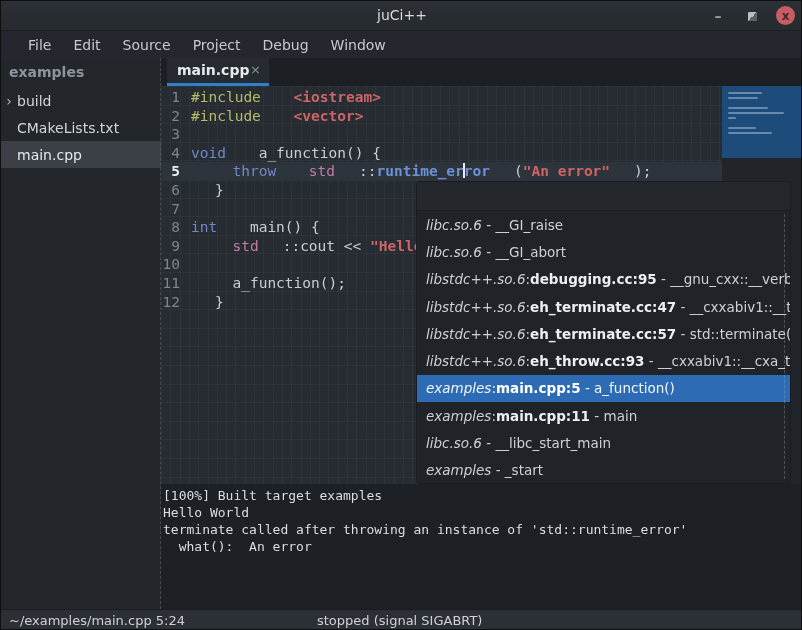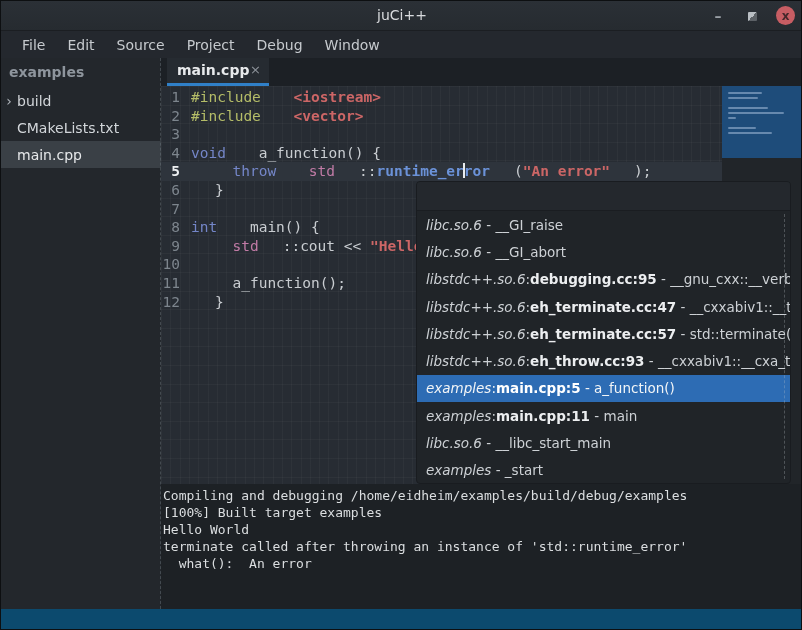--- a/index.html
+++ b/index.html
@@ -1,41 +1,41 @@
 <!DOCTYPE html>
 <html><head>
 <meta charset="utf-8">
 <style>
   * { margin:0; padding:0; box-sizing:border-box; }
   html,body { background:#14171a; }
   body { font-family:"DejaVu Sans", sans-serif; }
   #window {
     position:relative; width:802px; height:630px; overflow:hidden;
-    background:#0c4a6e; border:1px solid #0d0f11;
+    background:#a21caf; border:1px solid #0d0f11;
   }
 
   
   #titlebar {
     position:absolute; left:0; top:0; width:802px; height:30px;
     background:linear-gradient(#2b3036,#262b30); border-bottom:1px solid #1b1e22;
   }
   #title { position:absolute; left:0; right:0; top:6px; text-align:center;
     color:#d9dbde; font-size:14px; }
   .winbtn { position:absolute; top:6px; width:18px; height:18px; display:flex;
     align-items:center; justify-content:center; cursor:default; }
   #btn-min { right:76px; color:#9aa0a6; font-weight:bold; font-size:14px; }
   #btn-restore { right:42px; }
   #btn-restore .sq { width:9px; height:9px; background:linear-gradient(135deg,#b9bec3 50%,#5c6166 50%); border-radius:1px; }
   #btn-close { right:8px; width:19px; height:19px; top:5px; background:#c75d63; border-radius:50%;
     color:#46282b; font-weight:bold; font-size:12px; }
 
   
   #menubar {
     position:absolute; left:0; top:30px; width:802px; height:27px;
-    background:#24282e; display:flex; align-items:center; padding-left:10px;
+    background:#24282e; display:flex; align-items:center; padding-left:16px;
   }
   .menu-item { color:#c6cace; font-size:14px; padding:4px 11px; }
 
   
   #sidebar { position:absolute; left:0; top:57px; width:160px; height:551px; background:#23272c; }
   #sidebar-header { color:#8e959d; font-weight:bold; font-size:14px; padding:6px 8px 7px 8px; }
   .tree-row { height:27px; display:flex; align-items:center; color:#d2d6da; font-size:14px; }
   .tree-row.selected { background:#3a4046; color:#e6e8ea; }
   .tree-chevron { width:16px; text-align:center; color:#aeb4ba; font-size:14px; }
   .tree-indent { width:16px; }
@@ -182,34 +182,38 @@
           <div class="map-bar" style="width:40px"></div>
           <div class="map-bar" style="width:56px"></div>
           <div class="map-bar" style="width:8px"></div>
           <div class="map-bar" style="width:0"></div>
           <div class="map-bar" style="width:28px"></div>
           <div class="map-bar" style="width:44px"></div>
         </div>
       </div>
     </div>
 
-    <div id="terminal"><div>Compiling and debugging /home/eidheim/examples/build/debug/examples</div><div>[100%] Built target examples</div><div>Hello World</div><div>terminate called after throwing an instance of 'std::runtime_error'</div><div>  what():  An error</div></div>
+    <div id="terminal"><div>[100%] Built target examples</div><div>Hello World</div><div>terminate called after throwing an instance of 'std::runtime_error'</div><div>  what():  An error</div></div>
   </div>
 
   <div id="stack-popup">
     <div id="popup-header"></div>
     <div id="stack-rows">
         <div class="stack-row"><span class="pfx">libc.so.6</span><span> - </span><span class="sym">__GI_raise</span></div>
         <div class="stack-row"><span class="pfx">libc.so.6</span><span> - </span><span class="sym">__GI_abort</span></div>
         <div class="stack-row"><span class="pfx">libstdc++.so.6</span><span>:</span><span class="fil">debugging.cc:95</span><span> - </span><span class="sym">__gnu_cxx::__verbos</span></div>
         <div class="stack-row"><span class="pfx">libstdc++.so.6</span><span>:</span><span class="fil">eh_terminate.cc:47</span><span> - </span><span class="sym">__cxxabiv1::__term</span></div>
         <div class="stack-row"><span class="pfx">libstdc++.so.6</span><span>:</span><span class="fil">eh_terminate.cc:57</span><span> - </span><span class="sym">std::terminate()</span></div>
         <div class="stack-row"><span class="pfx">libstdc++.so.6</span><span>:</span><span class="fil">eh_throw.cc:93</span><span> - </span><span class="sym">__cxxabiv1::__cxa_thro</span></div>
         <div class="stack-row selected"><span class="pfx">examples</span><span>:</span><span class="fil">main.cpp:5</span><span> - </span><span class="sym">a_function()</span></div>
         <div class="stack-row"><span class="pfx">examples</span><span>:</span><span class="fil">main.cpp:11</span><span> - </span><span class="sym">main</span></div>
         <div class="stack-row"><span class="pfx">libc.so.6</span><span> - </span><span class="sym">__libc_start_main</span></div>
         <div class="stack-row"><span class="pfx">examples</span><span> - </span><span class="sym">_start</span></div>
       </div>
     <div id="popup-scroll"></div>
   </div>
 
+  <div id="statusbar">
+    <span id="status-location">~/examples/main.cpp 5:24</span>
+    <span id="status-debug">stopped (signal SIGABRT)</span>
+  </div>
 
 </div>
 
 </body></html>

